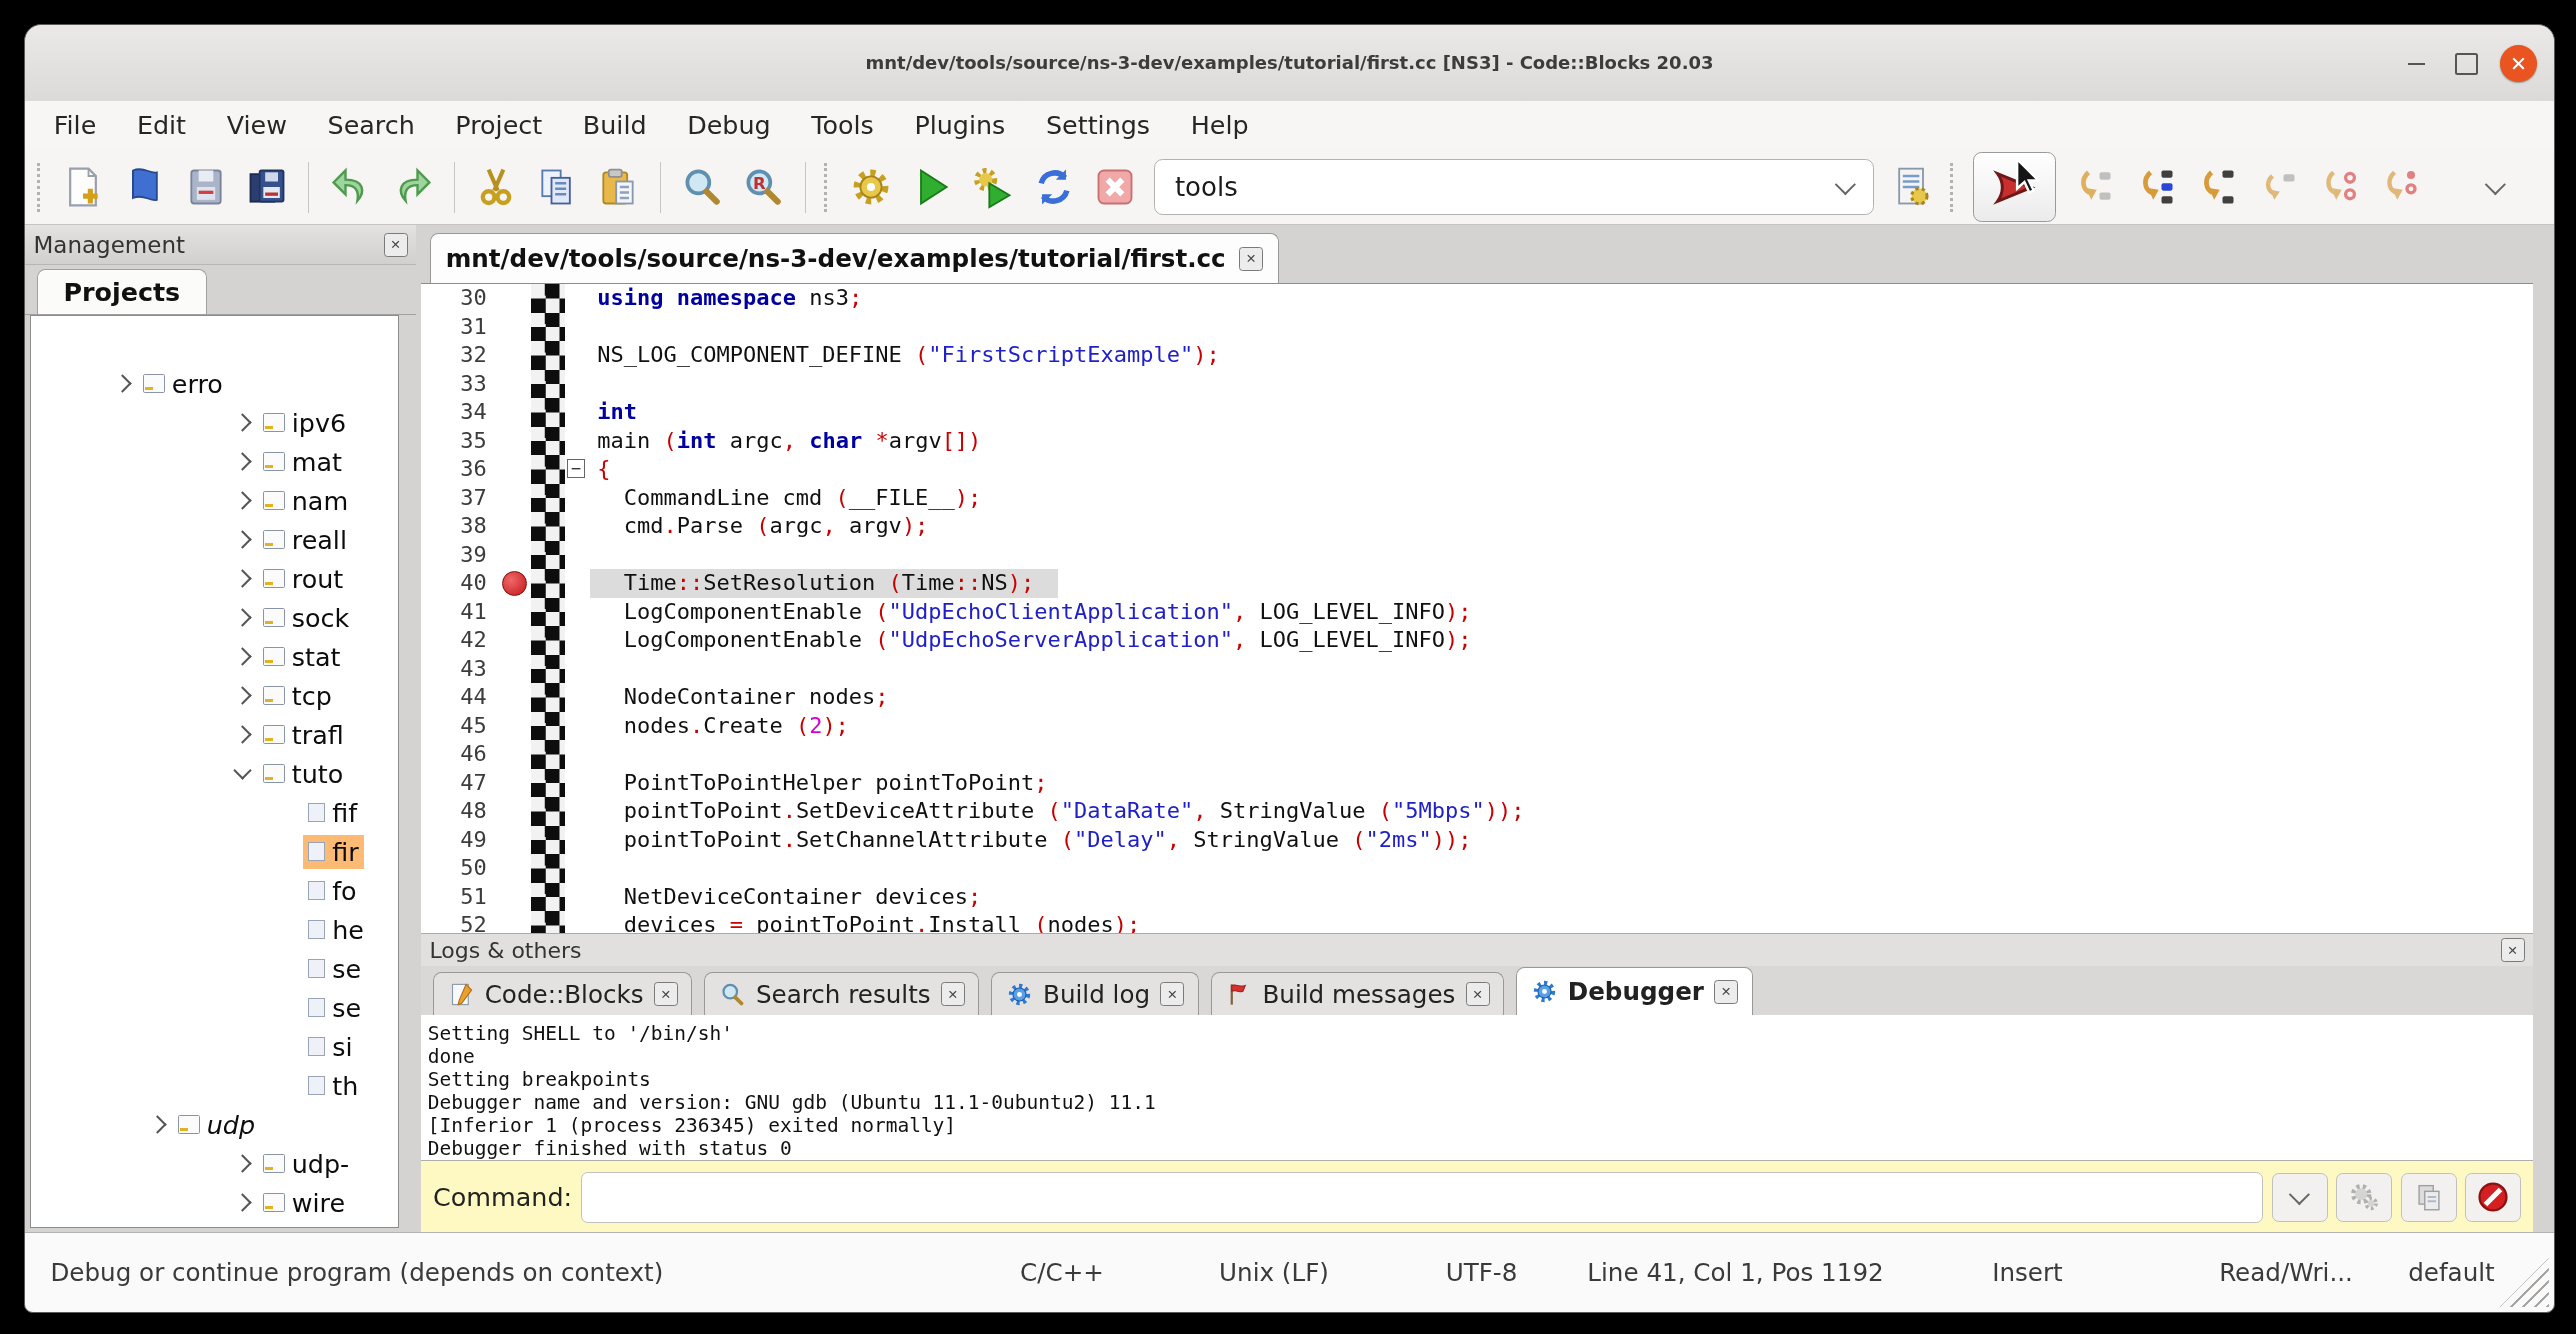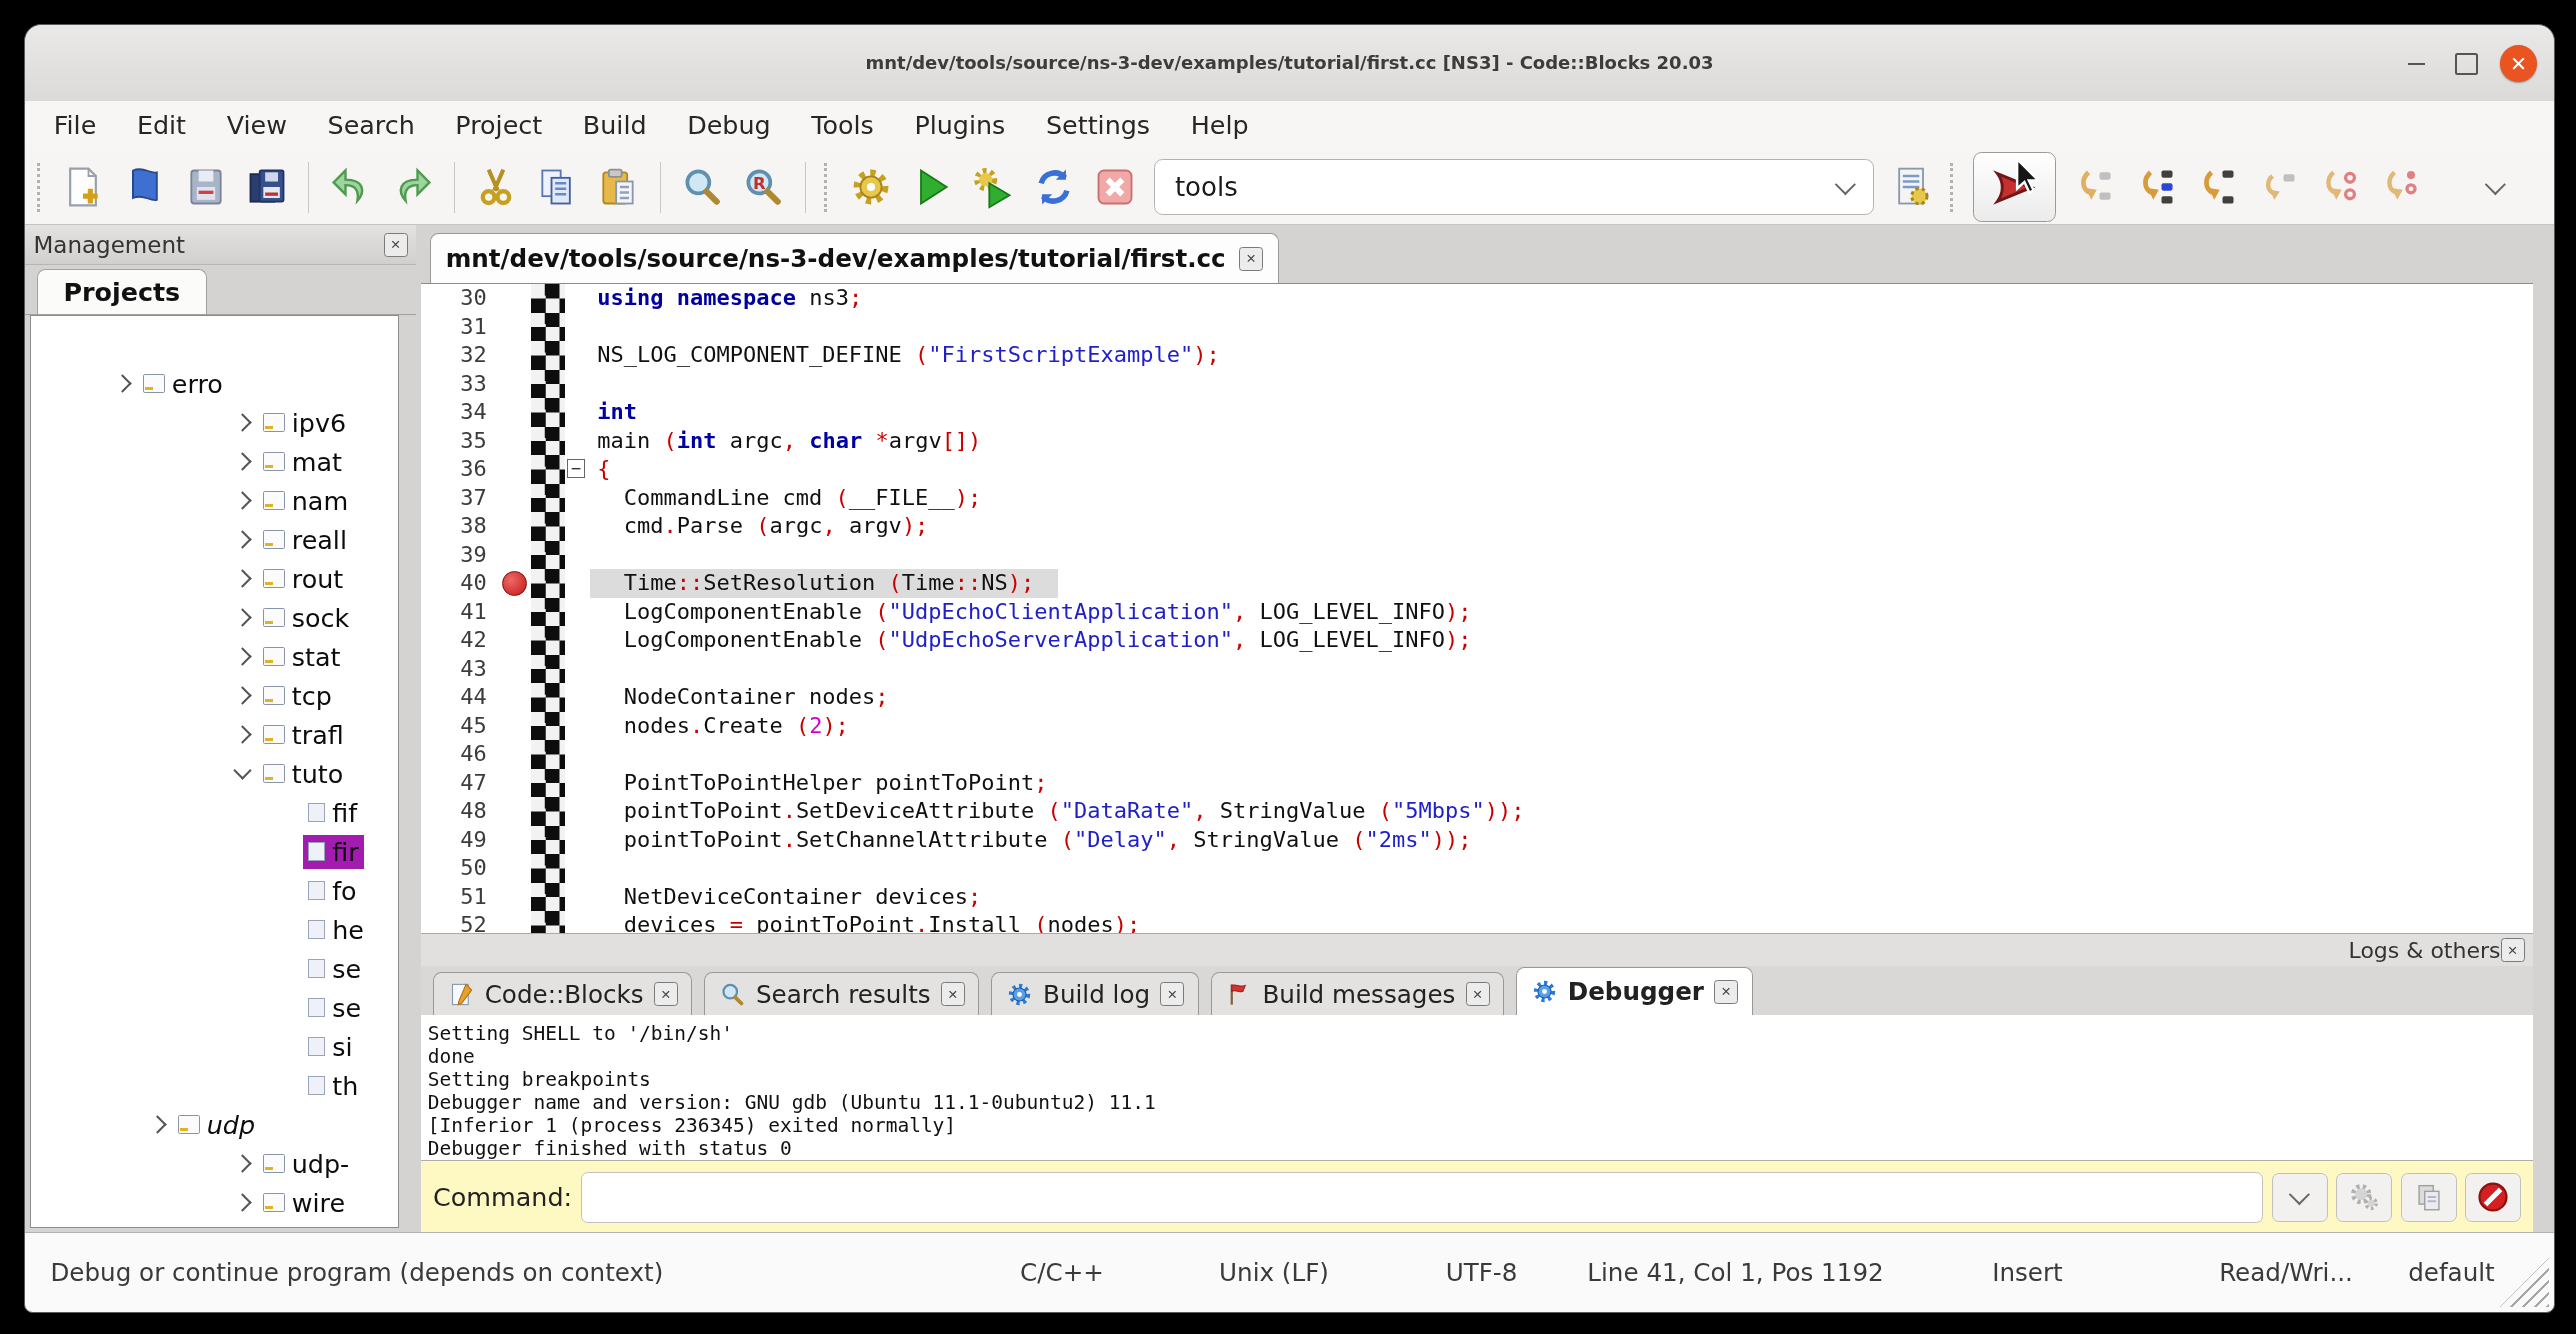--- a/index.html
+++ b/index.html
@@ -40,21 +40,21 @@
   .mgmt-header .cap{font-size:23px;color:#333;}
   .closebox{width:24px;height:24px;border:1.7px solid #7a7a7a;border-radius:3.4px;background:#ececec;
     display:flex;align-items:center;justify-content:center;box-sizing:border-box;}
   .closebox::before{content:"\2715";font-size:12.7px;font-weight:bold;color:#444;}
   .mgmt-tabrow{height:49px;border-bottom:0.8px solid #a2a09e;position:relative;}
   .mgmt-tab{position:absolute;left:12px;bottom:0;height:44px;padding:0 25.4px;background:#fbfbfa;
     border:0.8px solid #a2a09e;border-bottom:none;border-radius:8.5px 8.5px 0 0;
     display:flex;align-items:center;font-size:25.4px;font-weight:bold;color:#111;}
   .tree{position:absolute;left:5.1px;right:17px;top:90px;bottom:5.1px;background:#fff;border:0.8px solid #8e8c8a;overflow:hidden;}
   .trow{height:39px;display:flex;align-items:center;gap:8.5px;white-space:nowrap;}
-  .trow.sel .rowin{background:#a21caf;}
+  .trow.sel .rowin{background:#fdba74;}
   .rowin{display:flex;align-items:center;gap:6.8px;height:34px;padding:0 5.1px;}
   .chev{width:11px;height:11px;border-right:2.5px solid #555;border-bottom:2.5px solid #555;transform:rotate(-45deg);flex:none;}
   .chev.down{transform:rotate(45deg);margin-top:-5.1px;}
   .chevsp{width:19.5px;flex:none;}
   .dicon{width:20.3px;height:17px;border:1.7px solid #8a94a8;background:#fbfbfb;border-radius:1.7px;position:relative;flex:none;}
   .dicon::after{content:"";position:absolute;left:1.7px;bottom:1.7px;width:7.6px;height:3.4px;background:#e0b420;}
   .ficon{width:15.2px;height:17px;border:1.7px solid #9aa4b8;background:#eef1f8;flex:none;}
   .tlabel{font-size:25.4px;color:#0c0c0c;}
   
   .editorcol{position:absolute;left:396px;top:200px;width:2112px;height:708px;}
@@ -73,21 +73,21 @@
   .foldcol{width:25.4px;flex:none;position:relative;}
   .foldbox{position:absolute;left:1.7px;top:4.2px;width:18.6px;height:18.6px;border:0.8px solid #666;background:#fff;
     color:#333;font-size:17px;line-height:17px;text-align:center;box-sizing:border-box;}
   .foldbox::before{content:"\2212";}
   .codetext{white-space:pre;padding-left:6.8px;}
   .codetext.hl{background:#dcdcdc;padding-right:24px;}
   .tok-k{color:#0000a0;font-weight:bold;} .tok-s{color:#2020c8;} .tok-o{color:#c80000;}
   .tok-n{color:#d400d4;} .tok-t{color:#101010;}
   
   .logs{position:absolute;left:396px;top:908px;width:2112px;bottom:79px;background:#e2e0de;border-top:0.8px solid #aaa;}
-  .logs-cap{height:32px;display:flex;align-items:center;justify-content:flex-end;padding:0 8.5px;}
+  .logs-cap{height:32px;display:flex;align-items:center;justify-content:space-between;padding:0 8.5px;}
   .logs-cap .cap{font-size:22px;color:#333;}
   .log-tabrow{height:49px;border-bottom:0.8px solid #9a9896;display:flex;align-items:flex-end;padding-left:12px;gap:12px;background:#dad8d6;}
   .ltab{height:42px;display:flex;align-items:center;gap:10.2px;padding:0 13.5px;background:#e4e2e0;
     border:0.8px solid #9a9896;border-bottom:none;border-radius:8.5px 8.5px 0 0;font-size:24.6px;color:#222;}
   .ltab.active{background:#fff;font-weight:bold;height:47px;}
   .lticon{width:27px;height:27px;display:flex;}
   .lticon svg{width:27px;height:27px;}
   .log-output{position:absolute;left:0;right:0;top:81px;height:146px;background:#fff;border-bottom:0.8px solid #b0aeac;
     overflow:hidden;font-family:"DejaVu Sans Mono",monospace;font-size:19.5px;color:#111;padding:6.8px 6.8px 0 6.8px;box-sizing:border-box;}
   .logline{height:23px;line-height:23px;white-space:pre;}

